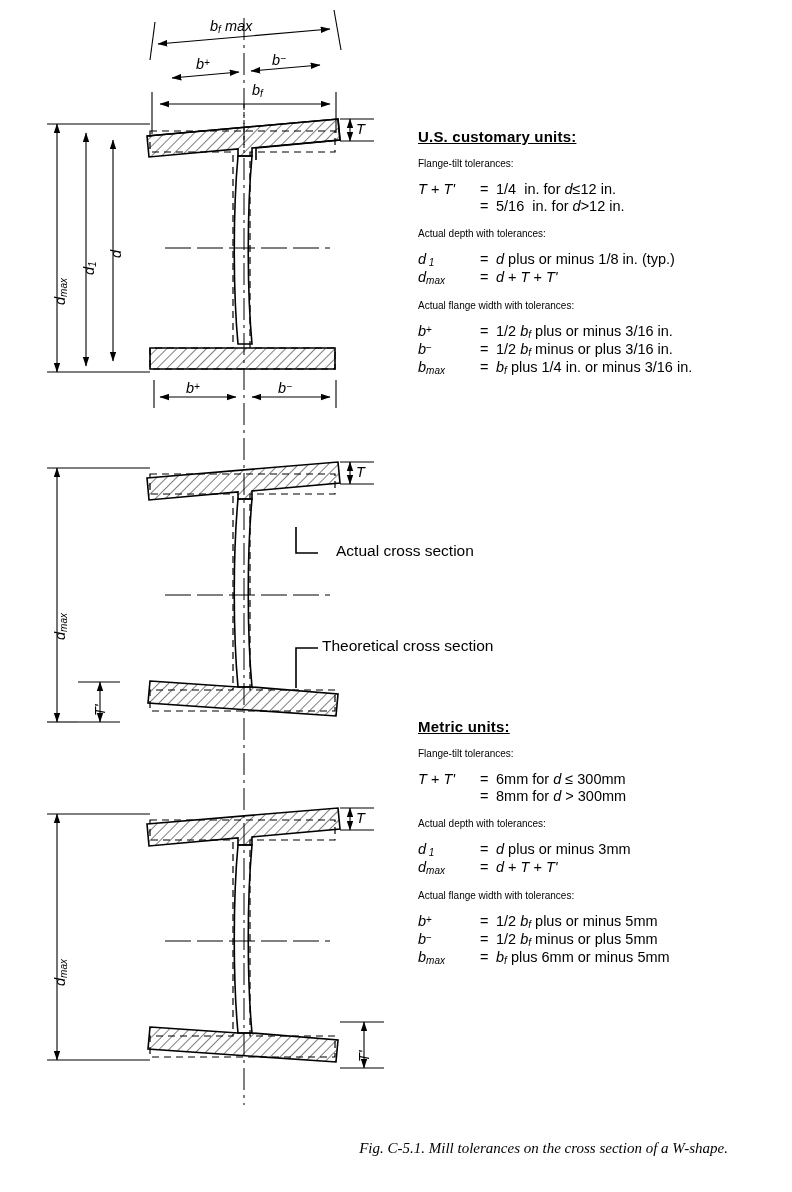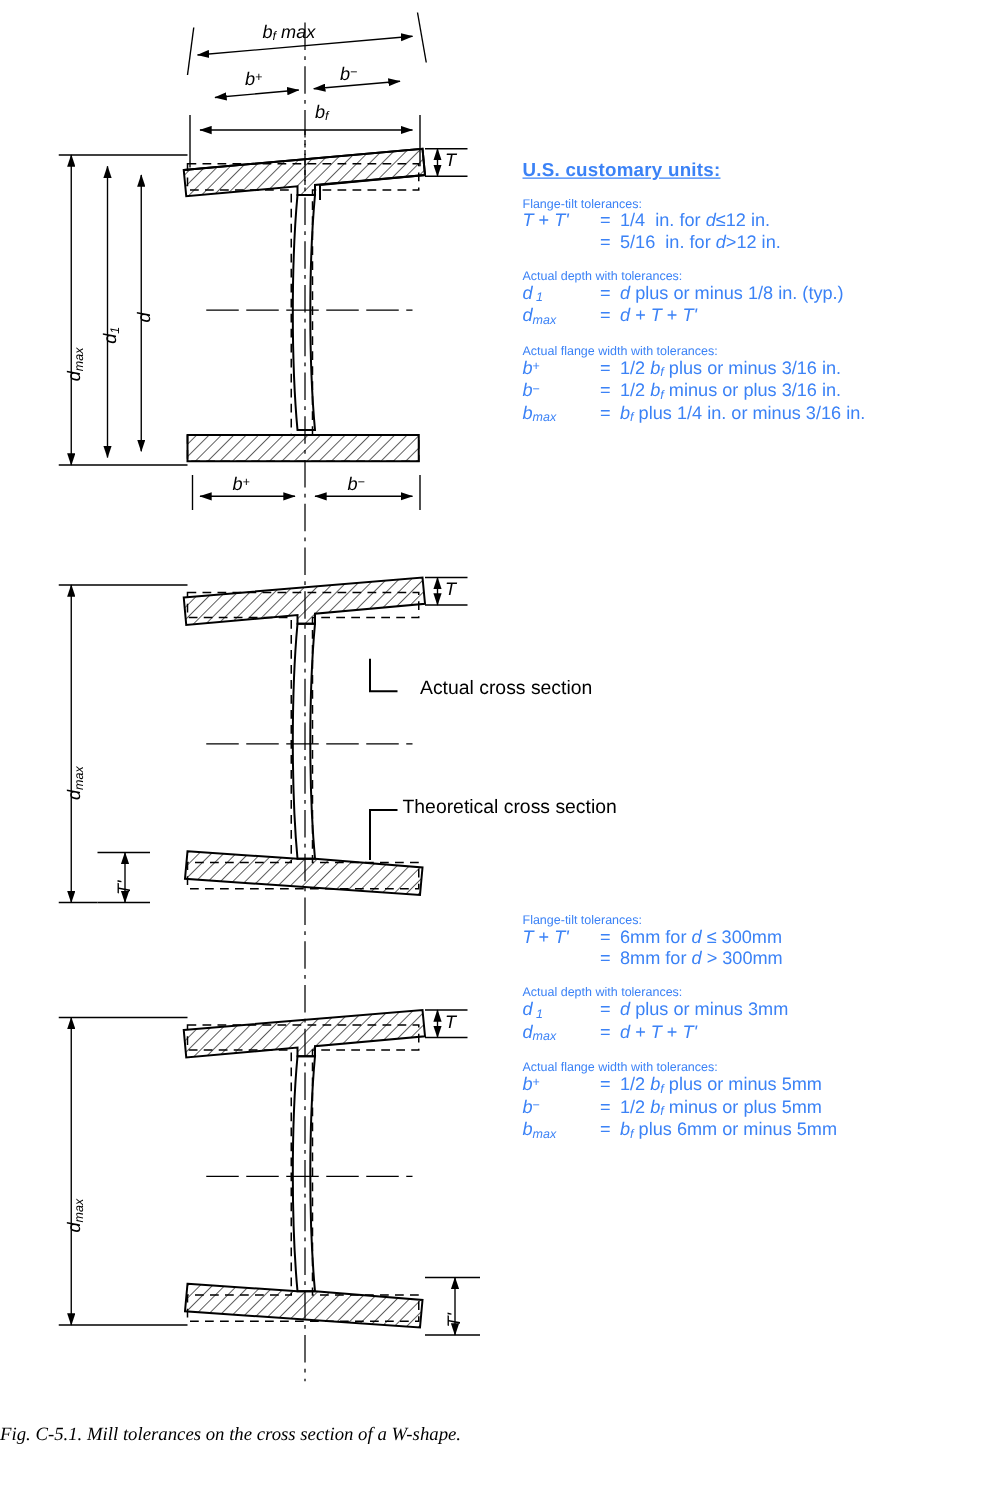--- a/index.html
+++ b/index.html
@@ -4,31 +4,31 @@
 <style>
   html,body{margin:0;padding:0;background:#ffffff;}
   body{width:792px;height:1192px;position:relative;font-family:"Liberation Sans",sans-serif;color:#000;}
   .page{position:relative;width:792px;height:1192px;overflow:hidden;}
 
   
   .fig{position:absolute;left:0;top:0;width:792px;height:1120px;}
   svg{display:block;}
 
   
-  .txtblock{position:absolute;font-family:"Liberation Sans",sans-serif;color:#3b82f6;}
+  .txtblock{position:absolute;font-family:"Liberation Sans",sans-serif;color:#000000;}
   .heading{font-size:15px;font-weight:600;text-decoration:underline;letter-spacing:0.2px;}
   .sub{font-size:10px;margin-top:13px;}
-  .rowtable{border-collapse:collapse;}
+  .rowtable{border-collapse:collapse;margin-top:12px;}
   .rowtable td{font-size:14.5px;padding:0 0 1px 0;vertical-align:baseline;white-space:pre;}
   .rowtable td.sym{width:62px;}
   .it{font-style:italic;}
   .sb{font-size:10px;vertical-align:-2px;font-style:italic;}
   .sp{font-size:10px;vertical-align:3px;}
 
-  .caption{position:absolute;left:0;top:1140px;width:728px;text-align:left;
+  .caption{position:absolute;left:0;top:1140px;width:728px;text-align:right;
            font-family:"Liberation Serif",serif;font-style:italic;font-size:15px;}
 
   
   .lbl{position:absolute;font-size:14.5px;font-style:italic;font-family:"Liberation Sans",sans-serif;}
   .lbl.rot{transform:rotate(-90deg);transform-origin:left top;}
   .callout{position:absolute;font-size:15.5px;font-style:normal;font-family:"Liberation Sans",sans-serif;}
 </style>
 </head>
 <body>
 
@@ -250,20 +250,21 @@
       <tr>
         <td class="sym"><span class="it">b</span><span class="sb">max</span></td>
         <td>=</td>
         <td><span class="it">b</span><span class="sb">f</span> plus 1/4 in. or minus 3/16 in.</td>
       </tr>
     </tbody>
       </table>
   </div>
 
   <div class="txtblock" style="left:418px;top:718px;width:360px;">
+    <div class="heading">Metric units:</div>
 
     <div class="sub">Flange-tilt tolerances:</div>
     <table class="rowtable">
       <tbody>
           <tr>
         <td class="sym"><span class="it">T</span> + <span class="it">T'</span></td>
         <td style="width:16px">=</td>
         <td>6mm for <span class="it">d</span> ≤ 300mm</td>
       </tr>
       <tr>

